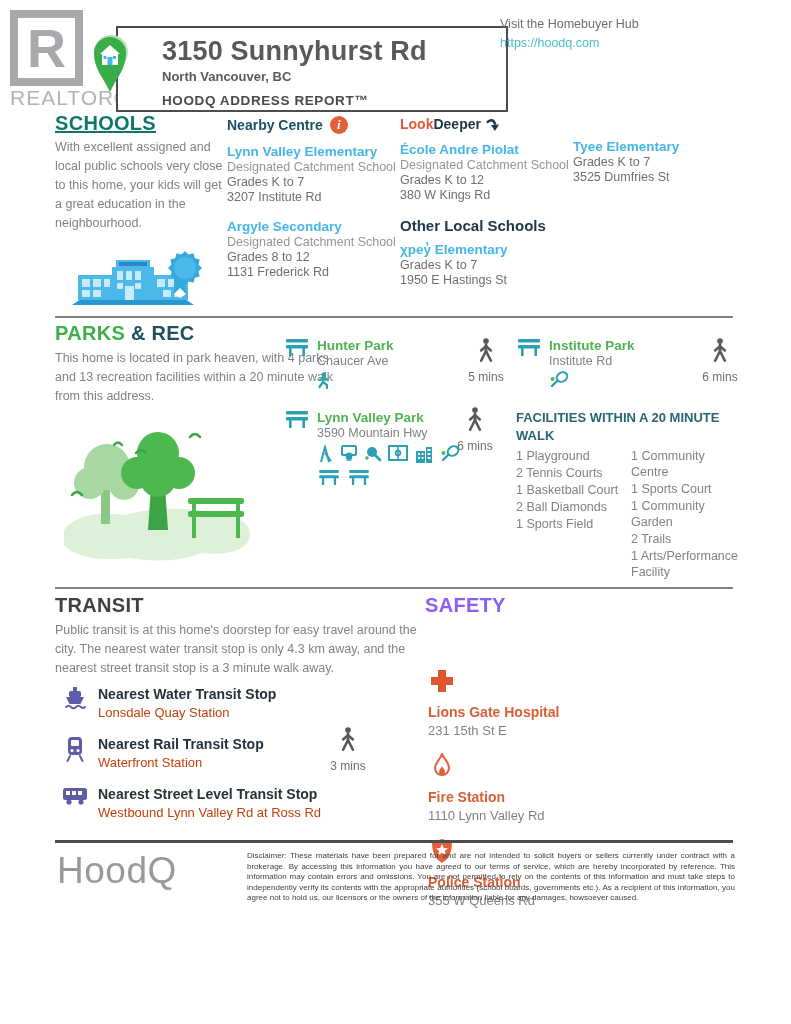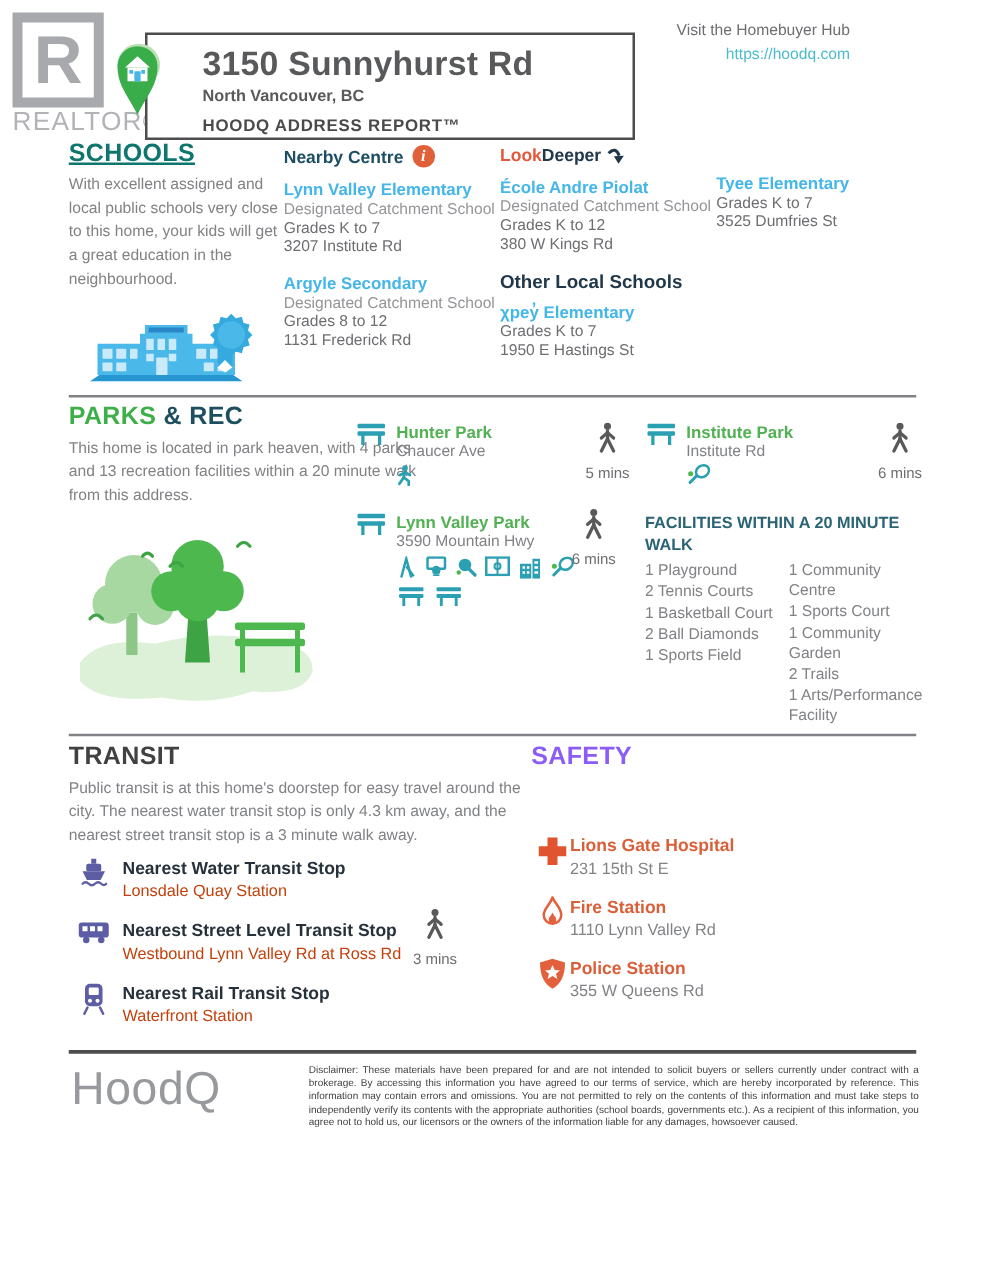--- a/index.html
+++ b/index.html
@@ -9,21 +9,21 @@
 
   
   .realtor-box { width:73px; height:76px; border:8px solid #a7a9ac; background:#fff;
                  display:flex; align-items:center; justify-content:center; }
   .realtor-r { font-size:54px; font-weight:bold; color:#a7a9ac; line-height:1; }
   .realtor-word { font-size:21px; color:#b1b3b6; letter-spacing:1px; }
   .address-card { width:392px; height:86px; border:2px solid #4d4d4f; background:#fff; padding:8px 0 0 44px; }
   .addr-title { font-size:27px; font-weight:bold; color:#58595b; letter-spacing:.2px; }
   .addr-city  { font-size:13px;  font-weight:bold; color:#58595b; margin-top:2px; }
   .addr-report{ font-size:13.5px; font-weight:bold; color:#4a4a4c; letter-spacing:.6px; margin-top:9px; }
-  .hub { width:180px; text-align:right; }
+  .hub { width:180px; text-align:left; }
   .hub-label { font-size:12.5px; color:#6d6e71; }
   .hub-link  { font-size:12.5px; color:#4bbccb; margin-top:5px; }
 
   
   .sec-title { font-size:20px; font-weight:bold; letter-spacing:.3px; }
   .body-text { font-size:12.5px; color:#808285; line-height:1.52; }
   .rule { height:2px; background:#808285; }
   .rule-dark { height:3px; background:#4d4d4f; }
 
   
@@ -54,21 +54,21 @@
 
   
   .t-dark { color:#414042; }
   .stop { display:flex; gap:10px; margin-bottom:16px; }
   .stop-icon { width:26px; display:flex; justify-content:center; }
   .stop-label { font-size:14px; font-weight:bold; color:#27313b; }
   .stop-value { font-size:13px; color:#c2410c; margin-top:3px; }
 
   
   .t-orange { color:#8b5cf6; }
-  .safety-item { display:flex; margin-bottom:15px; }
+  .safety-item { display:flex; gap:10px; margin-bottom:15px;flex-direction:column; }
   .safety-icon { width:28px; display:flex; justify-content:center; }
   .fname { font-size:14px; font-weight:bold; color:#d95f38; }
   .fline { font-size:13px; color:#808285; margin-top:3px; }
 
   
   .hoodq-logo { font-size:37px; color:#97999c; letter-spacing:.5px; }
   .disclaimer { font-size:8px; color:#414042; line-height:10.5px; width:488px; text-align:justify; }
 </style>
 </head>
 <body>
@@ -399,49 +399,49 @@
           <path d="M2,21 q2.5,-2.5 5,0 q2.5,2.5 5,0 q2.5,-2.5 5,0 q2,2 4,0" stroke="#5d5da6" stroke-width="1.8" fill="none" stroke-linecap="round"></path>
         </svg>
       </div>
       <div>
         <div class="stop-label">Nearest Water Transit Stop</div>
         <div class="stop-value">Lonsdale Quay Station</div>
       </div>
     </div>
     <div class="stop">
       <div class="stop-icon">
+        <svg width="20" height="26" viewBox="0 0 20 26">
+          <rect x="3" y="1" width="14" height="18" rx="4" fill="#5d5da6"></rect>
+          <rect x="6" y="4" width="8" height="6" rx="1" fill="#ffffff"></rect>
+          <circle cx="7" cy="14.5" r="1.6" fill="#ffffff"></circle>
+            <circle cx="13" cy="14.5" r="1.6" fill="#ffffff"></circle>
+          <path d="M5,20 L2.5,25 M15,20 L17.5,25" stroke="#5d5da6" stroke-width="2" stroke-linecap="round"></path>
+        </svg>
+      </div>
+      <div>
+        <div class="stop-label">Nearest Rail Transit Stop</div>
+        <div class="stop-value">Waterfront Station</div>
+      </div>
+    </div>
+    <div class="stop">
+      <div class="stop-icon">
         <svg width="26" height="20" viewBox="0 0 26 20">
           <rect x="1" y="2" width="24" height="12" rx="2.5" fill="#5d5da6"></rect>
           <g fill="#ffffff">
               <rect x="4" y="5" width="4" height="4"></rect>
               <rect x="10" y="5" width="4" height="4"></rect>
               <rect x="16" y="5" width="4" height="4"></rect>
             </g>
           <circle cx="7" cy="16" r="2.6" fill="#5d5da6"></circle>
             <circle cx="19" cy="16" r="2.6" fill="#5d5da6"></circle>
         </svg>
       </div>
       <div>
         <div class="stop-label">Nearest Street Level Transit Stop</div>
         <div class="stop-value">Westbound Lynn Valley Rd at Ross Rd</div>
-      </div>
-    </div>
-    <div class="stop">
-      <div class="stop-icon">
-        <svg width="20" height="26" viewBox="0 0 20 26">
-          <rect x="3" y="1" width="14" height="18" rx="4" fill="#5d5da6"></rect>
-          <rect x="6" y="4" width="8" height="6" rx="1" fill="#ffffff"></rect>
-          <circle cx="7" cy="14.5" r="1.6" fill="#ffffff"></circle>
-            <circle cx="13" cy="14.5" r="1.6" fill="#ffffff"></circle>
-          <path d="M5,20 L2.5,25 M15,20 L17.5,25" stroke="#5d5da6" stroke-width="2" stroke-linecap="round"></path>
-        </svg>
-      </div>
-      <div>
-        <div class="stop-label">Nearest Rail Transit Stop</div>
-        <div class="stop-value">Waterfront Station</div>
       </div>
     </div>
   </div>
   <div class="abs walker" style="left:320px;top:727px;">
     <svg width="18" height="26" viewBox="0 0 16 24">
       <circle cx="8" cy="2.8" r="2.6" fill="#58595b"></circle>
       <g stroke="#58595b" stroke-width="2.4" fill="none" stroke-linecap="round">
         <path d="M8,6 L8,12"></path>
           <path d="M8,7.5 L12.5,11.5"></path>
           <path d="M8,7.5 L3.5,11.5"></path>

